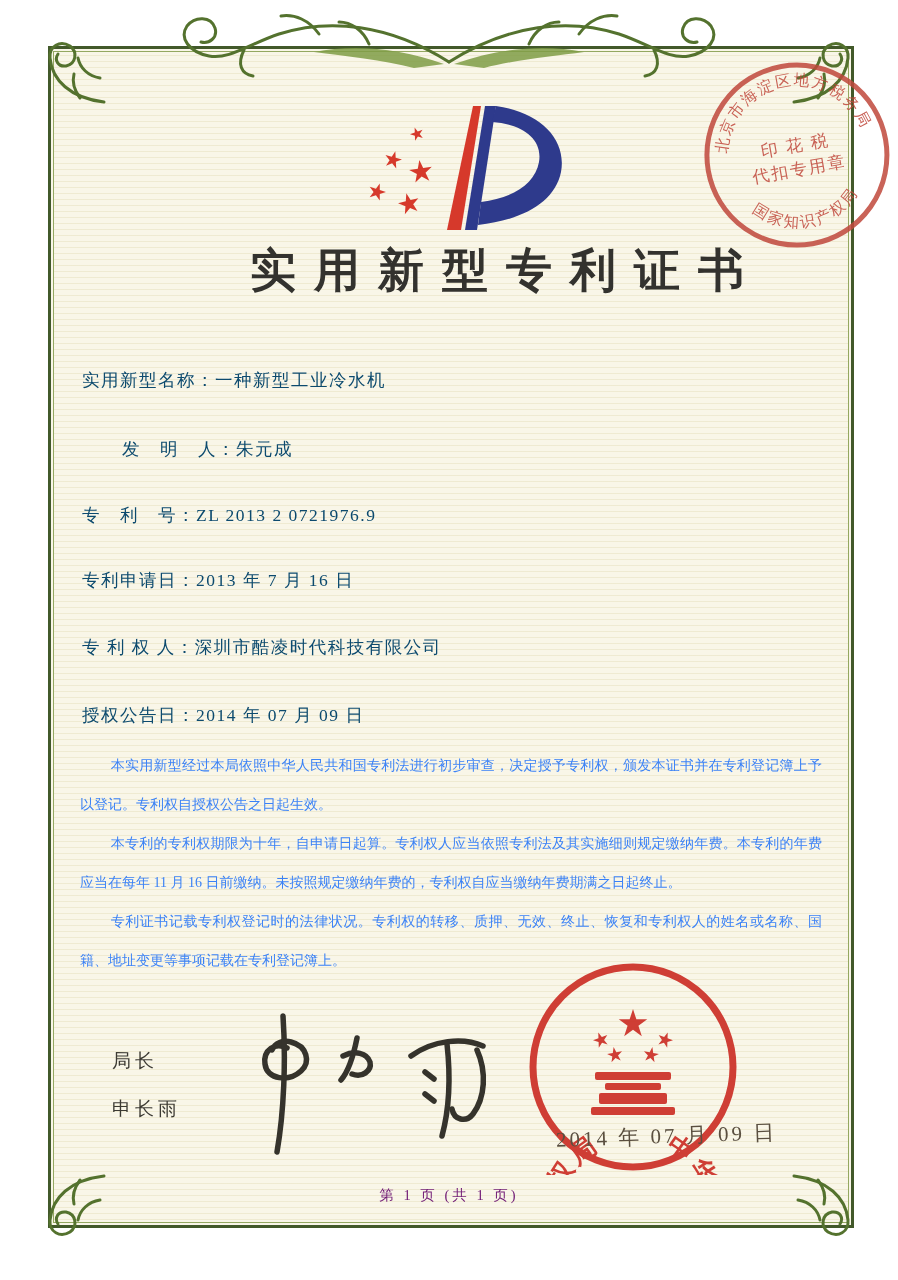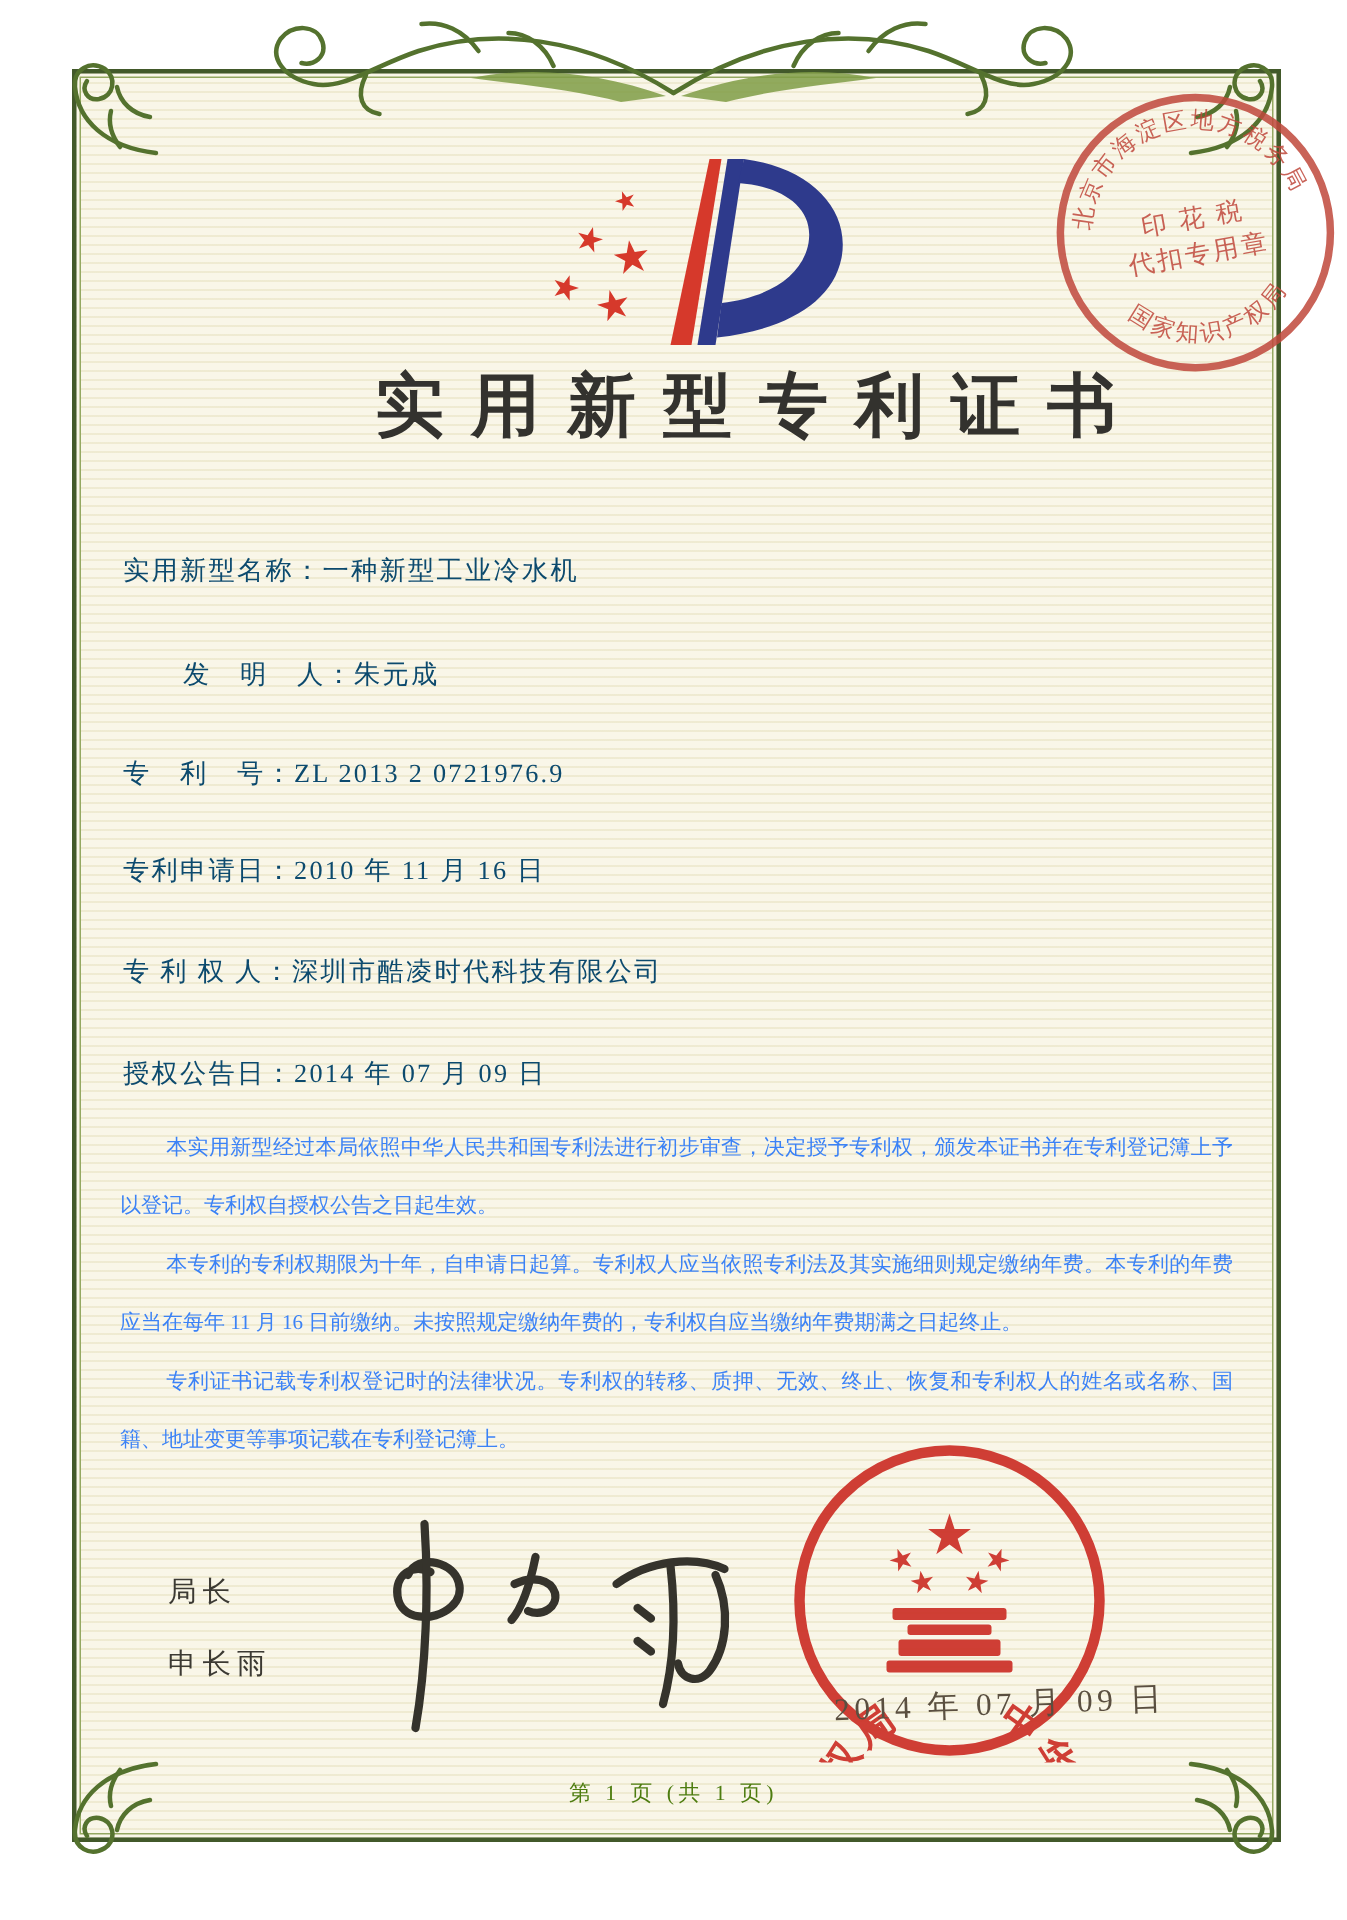--- a/index.html
+++ b/index.html
@@ -40,21 +40,21 @@
   .signer-name{position:absolute;left:112px;top:1096px;font-size:19px;color:#3c3a33;letter-spacing:4px;}
   .autograph{position:absolute;left:225px;top:1000px;width:290px;height:165px;}
   .seal{position:absolute;left:526px;top:960px;width:215px;height:215px;opacity:.93;}
   .seal-date{
     position:absolute;left:556px;top:1122px;font-size:21px;letter-spacing:3px;
     color:#5a4f40;transform:rotate(-2deg);z-index:5;
   }
   .stamp{position:absolute;left:700px;top:58px;width:195px;height:195px;transform:rotate(-10deg);opacity:.85;z-index:4;}
   .footer{
     position:absolute;left:0;top:1186px;width:898px;text-align:center;
-    font-size:14.5px;color:#4d7c0f;letter-spacing:3px;
+    font-size:14.5px;color:#701a75;letter-spacing:3px;
   }
   svg{display:block;}
 </style>
 </head>
 <body>
 
 <div class="page">
 
   <div class="frame"></div>
 
@@ -106,21 +106,21 @@
   <div class="field" style="top:368px;">
     <span>实用新型名称：</span><span>一种新型工业冷水机</span>
   </div>
   <div class="field" style="top:437px;margin-left:40px;">
     <span>发　明　人：</span><span>朱元成</span>
   </div>
   <div class="field" style="top:503px;">
     <span>专　利　号：</span><span>ZL 2013 2 0721976.9</span>
   </div>
   <div class="field" style="top:568px;">
-    <span>专利申请日：</span><span>2010 年 11 月 16 日</span>
+    <span>专利申请日：</span><span>2013 年 7 月 16 日</span>
   </div>
   <div class="field" style="top:635px;">
     <span>专 利 权 人：</span><span>深圳市酷凌时代科技有限公司</span>
   </div>
   <div class="field" style="top:703px;">
     <span>授权公告日：</span><span>2014 年 07 月 09 日</span>
   </div>
 
   <div class="body-text">
     <p>本实用新型经过本局依照中华人民共和国专利法进行初步审查，决定授予专利权，颁发本证书并在专利登记簿上予以登记。专利权自授权公告之日起生效。</p>

